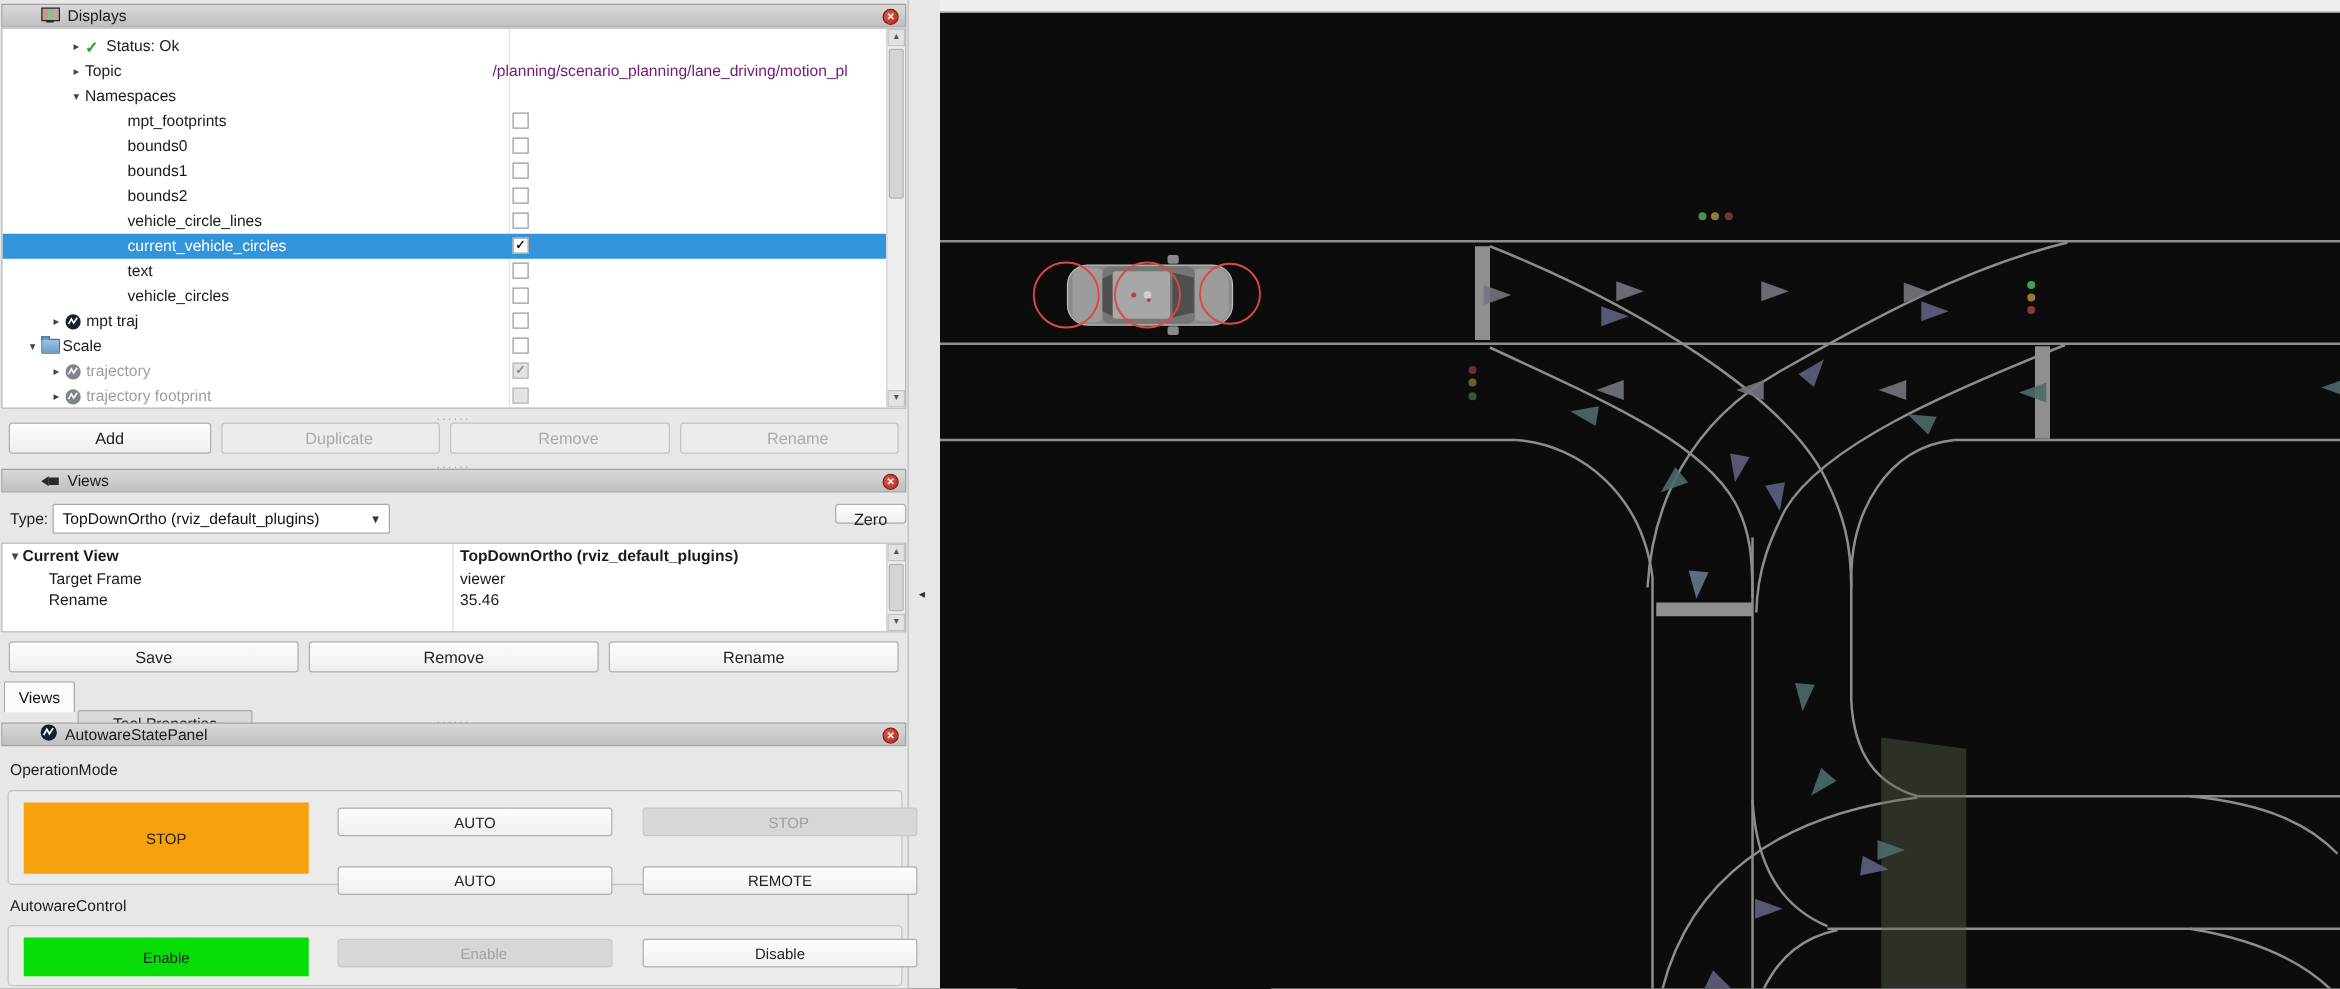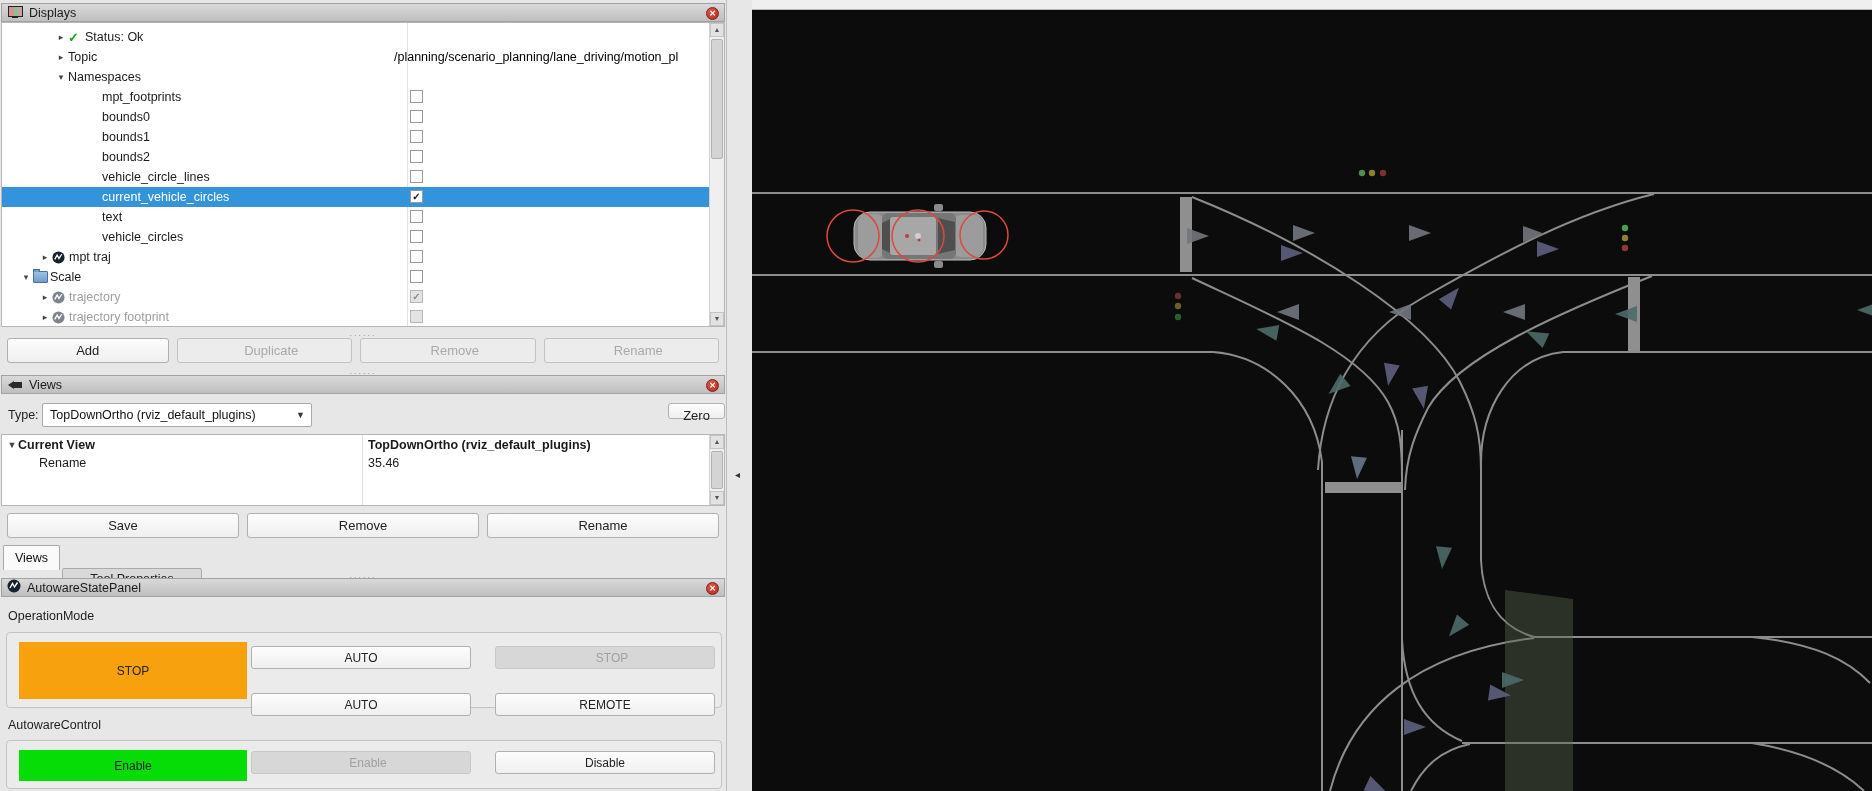--- a/index.html
+++ b/index.html
@@ -2,21 +2,21 @@
 <html><head>
 <meta charset="utf-8">
 <style>
   html,body{margin:0;padding:0;background:#555;}
   .app{position:relative;width:1872px;height:791px;background:#e7e7e7;overflow:hidden;
        font-family:"Liberation Sans",sans-serif;-webkit-font-smoothing:antialiased;}
   
   .left{position:absolute;left:0;top:0;width:726px;height:791px;background:#e7e7e7;border-right:1px solid #bdbdbd;}
   .titlebar{position:absolute;left:1px;width:724px;height:19px;
             background:linear-gradient(#d9d9d9,#bfbfbf);border:1px solid #a2a2a2;box-sizing:border-box;
-            display:flex;align-items:center;font-size:12.5px;color:#1a1a1a;}
+            display:flex;align-items:center;font-size:12.5px;color:#1a1a1a;padding-left:25px;}
   .titlebar .ttext{margin-left:6px;}
   .closebtn{position:absolute;right:5px;top:3px;width:13px;height:13px;border-radius:50%;
             background:radial-gradient(circle at 35% 30%,#e2564a,#b02c22);border:1px solid #7d1f16;
             color:#fff;font-size:8px;line-height:12px;text-align:center;font-weight:bold;box-sizing:border-box;cursor:pointer;}
   .mon-icon{width:15px;height:13px;margin-left:6px;position:relative;}
   .mon-icon .scr{position:absolute;left:0;top:0;width:13px;height:9px;border:1.5px solid #222;
        background:linear-gradient(90deg,#d78f93 0 35%,#8fbf8f 35% 70%,#c9a3a3 70% 100%);}
   .mon-icon .std{position:absolute;left:4px;top:10px;width:6px;height:2px;background:#222;}
   .vid-icon{margin-left:6px;display:flex;align-items:center;}
   .aw-icon{margin-left:5px;}
@@ -26,21 +26,21 @@
   .tree-colline{position:absolute;left:405px;top:0;bottom:0;width:1px;background:#e2e2e2;}
   .trow{position:relative;height:20px;display:flex;align-items:center;color:#1b1b1b;cursor:default;}
   .trow.sel{background:var(--sel,#3394dc);color:#fff;}
   .trow.dis{color:#9e9e9e;}
   .trow.dis .ricon{opacity:.55;}
   .exp{width:14px;text-align:center;font-size:9px;color:#444;flex:0 0 14px;}
   .trow.sel .exp{color:#fff;}
   .ricon{flex:0 0 17px;display:flex;align-items:center;}
   .chk-ok{color:#1fa51f;font-weight:bold;font-size:13px;}
   .lbl{white-space:nowrap;}
-  .val{position:absolute;left:392px;top:0;height:20px;line-height:20px;white-space:nowrap;color:#000000;}
+  .val{position:absolute;left:392px;top:0;height:20px;line-height:20px;white-space:nowrap;color:#701a75;}
   .cb{position:absolute;left:408px;top:3px;width:13px;height:13px;background:#fff;border:1px solid #9a9a9a;
       box-sizing:border-box;font-size:10px;line-height:11px;text-align:center;color:#111;font-weight:bold;}
   .cb.disd{background:#e3e3e3;border-color:#b6b6b6;color:#8a8a8a;}
   .folder-icon{width:13px;height:10px;background:linear-gradient(#9dc0e4,#6f9cc9);border:1px solid #4a6f9f;
       position:relative;border-radius:1px;}
   .folder-icon:before{content:"";position:absolute;left:-1px;top:-3px;width:5px;height:2px;
       background:#6f9cc9;border:1px solid #4a6f9f;border-bottom:none;}
   
   .vscroll{position:absolute;right:0;top:0;bottom:0;width:15px;background:#efefef;border-left:1px solid #d2d2d2;box-sizing:border-box;}
   .vscroll .sb-up,.vscroll .sb-dn{position:absolute;left:0;width:14px;height:14px;background:#e2e2e2;
@@ -72,21 +72,21 @@
   .prow .pval{position:absolute;left:366px;white-space:nowrap;}
   
   .tab{position:absolute;box-sizing:border-box;font-size:12.5px;text-align:center;cursor:pointer;}
   .tab.active{background:#fafafa;border:1px solid #a8a8a8;border-bottom:none;border-radius:2px 2px 0 0;color:#111;}
   .tab.inactive{background:#d9d9d9;border:1px solid #ababab;border-radius:2px 2px 0 0;color:#222;}
   
   .aw-label{position:absolute;left:8px;font-size:12.5px;color:#1d1d1d;}
   .groupbox{position:absolute;left:6px;width:716px;border:1px solid #c3c3c3;border-radius:4px;background:#ebebeb;box-sizing:border-box;}
   .statusbox{position:absolute;left:12px;display:flex;align-items:center;justify-content:center;
              font-size:12px;color:#222;}
-  .awgrid{position:absolute;left:244px;display:grid;grid-template-columns:220px 220px;column-gap:7px;row-gap:5px;gap:24px;}
+  .awgrid{position:absolute;left:263px;display:grid;grid-template-columns:220px 220px;column-gap:7px;row-gap:5px;gap:24px;}
   .awgrid .btn{height:23px;font-size:12px;line-height:21px;}
   .awgrid .btn.dis{background:#d7d7d7;border-color:#c8c8c8;color:#a0a0a0;}
   
   .viewport{position:absolute;left:752px;top:0;width:1120px;height:791px;background:var(--vbg,#0c0c0c);cursor:crosshair;}
   .vtop{position:absolute;left:0;top:0;width:1120px;height:10px;background:#efefef;border-bottom:1px solid #b5b5b5;box-sizing:border-box;}
   .collapse-arrow{position:absolute;left:735px;top:469px;font-size:10px;color:#333;cursor:pointer;}
 </style>
 </head>
 <body>
 
@@ -256,20 +256,24 @@
     <button class="btn zerobtn">Zero</button>
 
     <div class="propgrid">
       <div class="pg-colline"></div>
       <div class="prow hdr">
         <span class="pexp">▼</span>
         <span class="pname">Current View</span>
         <span class="pval">TopDownOrtho (rviz_default_plugins)</span>
       </div>
       <div id="prop-rows">
+          <div class="prow child">
+            <span class="pname">Target Frame</span>
+            <span class="pval">viewer</span>
+          </div>
           <div class="prow child">
             <span class="pname">Rename</span>
             <span class="pval">35.46</span>
           </div>
         </div>
       <div class="vscroll">
         <div class="sb-up">▲</div>
         <div class="sb-thumb" style="top:16px;height:38px;"></div>
         <div class="sb-dn">▼</div>
       </div>

